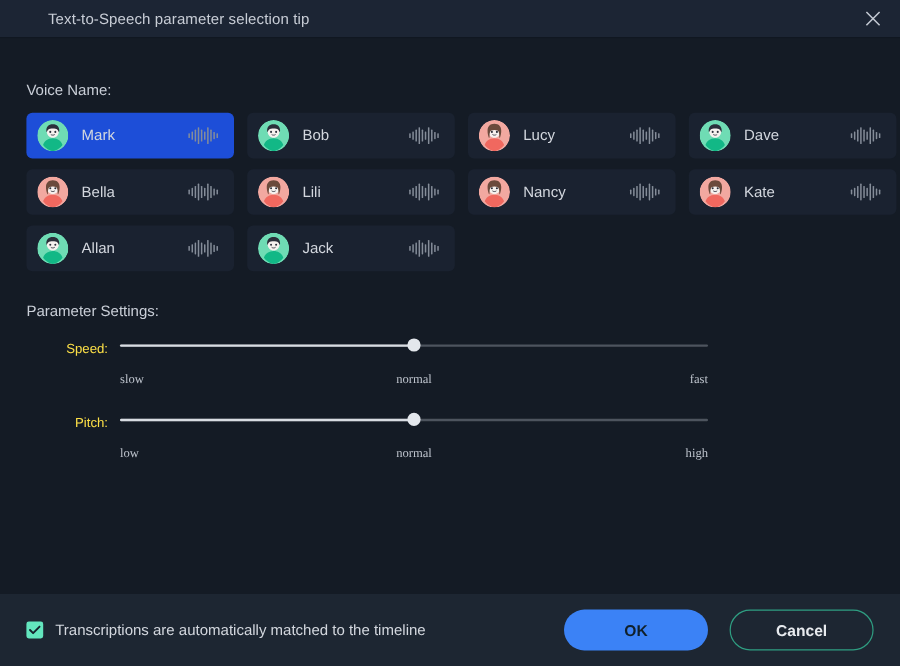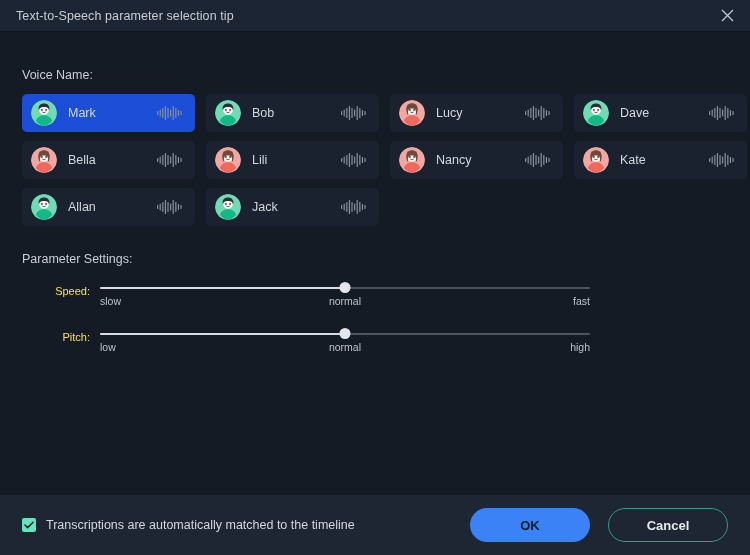--- a/index.html
+++ b/index.html
@@ -32,20 +32,21 @@
     display: flex;
     align-items: center;
     padding: 0 0 0 16px;
     box-sizing: border-box;
   }
   .titlebar-title {
     font-size: 12.5px;
     color: #c8cdd6;
     letter-spacing: .1px;
     flex: 1;
+    margin-left: 24px;
   }
   .close-btn {
     width: 46px;
     height: 32px;
     display: flex;
     align-items: center;
     justify-content: center;
     cursor: pointer;
   }
   .close-btn svg { display: block; }
@@ -172,21 +173,22 @@
     width: 11px;
     height: 11px;
     border-radius: 50%;
     background: #e3e7ec;
     transform: translateX(-50%);
     cursor: pointer;
   }
   .ticks {
     position: relative;
     height: 15px;
-    margin-top: 2px;
+    margin-top: 18px;
+    font-family: Liberation Serif, serif;
   }
   .tick {
     position: absolute;
     font-size: 10.5px;
     color: #bcc2cb;
     white-space: nowrap;
     top: 0;
   }
   .tick.start { left: 0; }
   .tick.mid { transform: translateX(-50%); }

